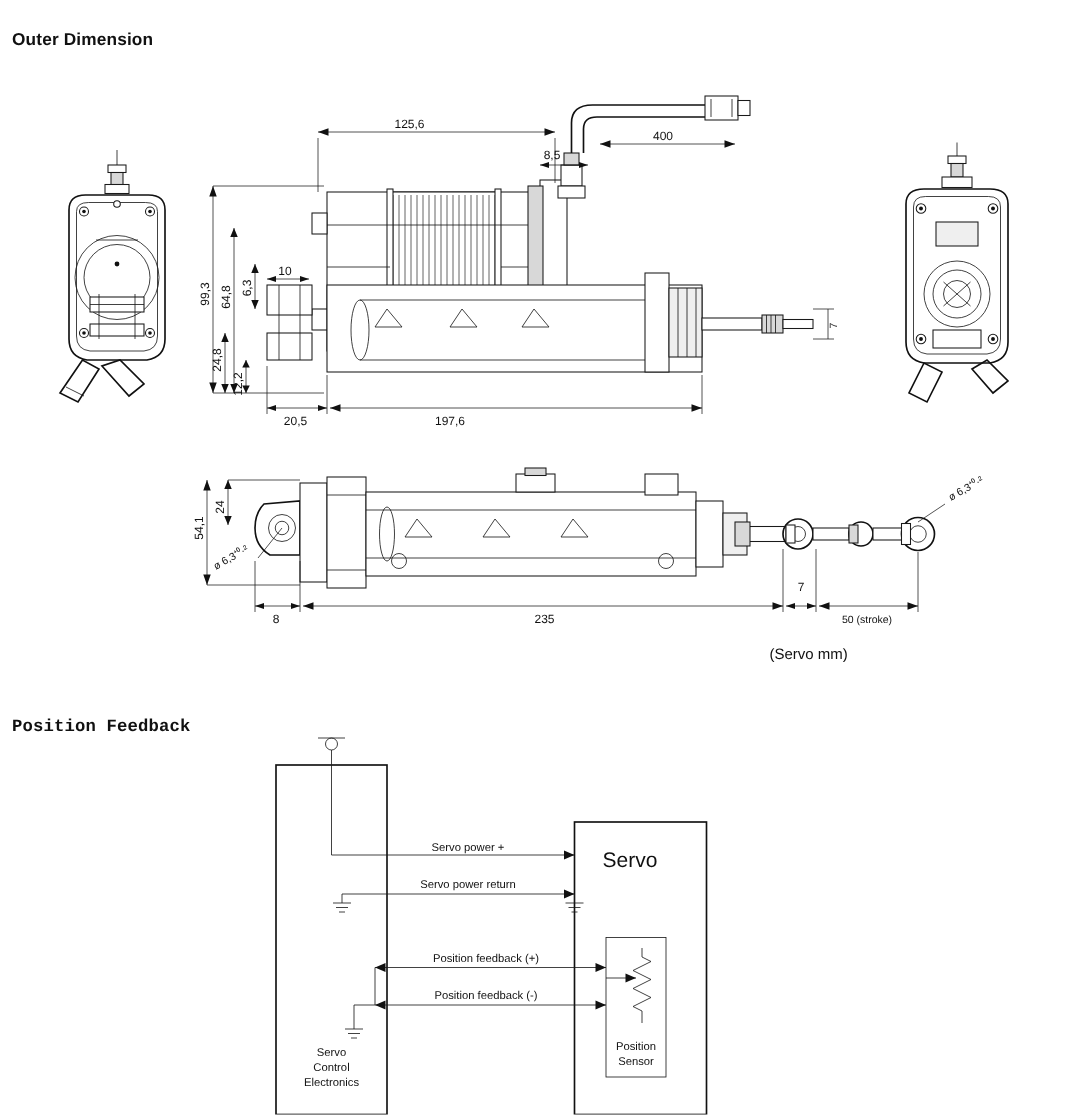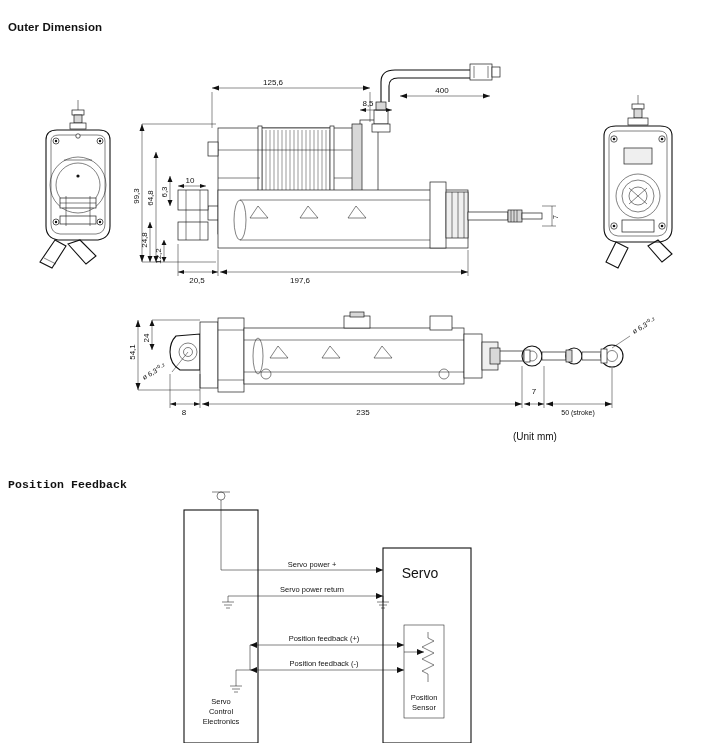--- a/index.html
+++ b/index.html
@@ -57,21 +57,21 @@
   .lbl-sm { font-size: 7.5px; }
   .servo-box-txt { font-size: 14px; }
 </style>
 </head>
 <body>
 
 <div class="section-title" id="title-outer">Outer Dimension</div>
 
 <div class="section-title" id="title-feedback">Position Feedback</div>
 
-<div class="unit-note">(Unit mm)</div>
+<div class="unit-note">(Servo mm)</div>
 
 <svg class="diagram" viewBox="0 0 719 743">
 
   <g>
 
     <rect class="fillw" x="72" y="110" width="12" height="5"></rect>
     <rect class="fillg" x="74" y="115" width="8" height="8"></rect>
     <line class="ln-thin" x1="78" y1="100" x2="78" y2="110"></line>
     <rect class="fillw" x="70" y="123" width="16" height="6"></rect>
 

